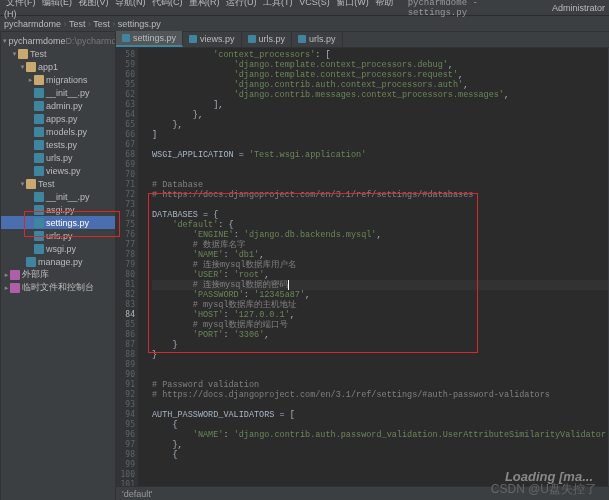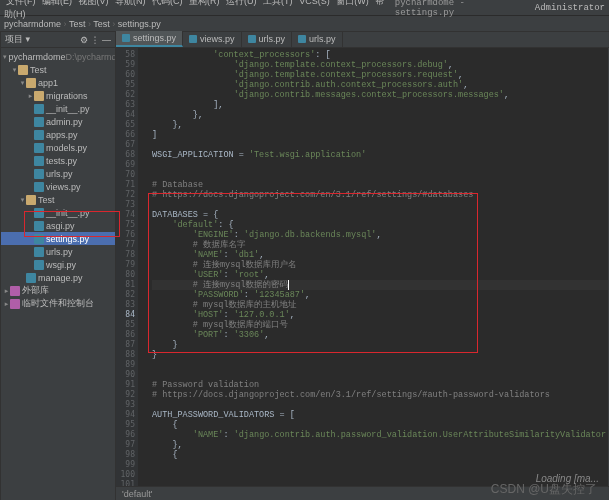--- a/index.html
+++ b/index.html
@@ -1,20 +1,20 @@
 <!DOCTYPE html>
 <html><head>
 <meta charset="utf-8">
 <style>
   * { margin: 0; padding: 0; box-sizing: border-box; }
   body { font-family: "Microsoft YaHei", "SimSun", sans-serif; font-size: 10px; background: #2b2b2b; color: #a9b7c6; width: 609px; height: 500px; overflow: hidden; position: relative; }
   .menubar { background: #3c3f41; height: 16px; display: flex; align-items: center; padding: 0 4px; color: #bbb; font-size: 9px; gap: 2px; border-bottom: 1px solid #2b2b2b; }
   .menubar .item { padding: 0 2px; }
   .menubar .title { margin-left: auto; color: #999; font-family: Liberation Mono, monospace; }
-  .menubar .admin { margin-left: 8px; font-family: Liberation Mono, monospace; }
+  .menubar .admin { margin-left: 8px; }
   .navbar { background: #3c3f41; height: 16px; display: flex; align-items: center; padding: 0 4px; color: #bbb; font-size: 9px; gap: 2px; border-bottom: 1px solid #323232; }
   .navbar .sep { color: #666; }
   .main { display: flex; height: 468px; }
   .project-strip { width: 15px; background: #3c3f41; border-right: 1px solid #323232; }
   .sidebar { width: 115px; background: #3c3f41; border-right: 1px solid #323232; display: flex; flex-direction: column; }
   .side-header { height: 16px; display: flex; align-items: center; padding: 0 4px; font-size: 9px; color: #bbb; border-bottom: 1px solid #323232; }
   .side-header .sp { margin-left: auto; }
   .tree { flex: 1; overflow: hidden; padding-top: 2px; }
   .tree .node { display: flex; align-items: center; height: 13px; font-size: 9px; color: #bbb; padding-left: 4px; white-space: nowrap; }
   .tree .arrow { width: 7px; color: #888; font-size: 7px; text-align: center; }
@@ -30,43 +30,39 @@
   .gutter { width: 22px; background: #313335; color: #606366; font-size: 8px; text-align: right; padding-right: 3px; font-family: Consolas, monospace; line-height: 10px; padding-top: 2px; }
   .gutter .cur { color: #a9b7c6; }
   .code { flex: 1; font-family: Consolas, "Courier New", monospace; font-size: 8.5px; line-height: 10px; padding: 2px 0 0 6px; white-space: pre; overflow: hidden; }
   .s-str { color: #6a8759; }
   .s-cmt { color: #808080; }
   .s-caret { border-right: 1px solid #fff; }
   .cur-line { background: #323232; display: inline-block; width: 100%; }
   .breadcrumb { height: 14px; background: #3c3f41; border-top: 1px solid #323232; display: flex; align-items: center; font-size: 9px; color: #999; padding: 0 6px; }
   .scroll-strip { position: absolute; right: 0; top: 0; width: 8px; height: 100%; background: #3c3f41; }
   .footer { position: absolute; bottom: 2px; right: 12px; font-size: 12px; color: #666; }
-  .loader { position: absolute; bottom: 16px; right: 10px; font-size: 10px; color: #888; font-style: italic; }
+  .loader { position: absolute; bottom: 16px; right: 16px; font-size: 13px; color: #888; font-style: italic; font-weight: bold; }
 </style>
 </head>
 <body>
 
 <div class="menubar">
   <span id="menu-items"><span class="item">文件(F)</span> <span class="item">编辑(E)</span> <span class="item">视图(V)</span> <span class="item">导航(N)</span> <span class="item">代码(C)</span> <span class="item">重构(R)</span> <span class="item">运行(U)</span> <span class="item">工具(T)</span> <span class="item">VCS(S)</span> <span class="item">窗口(W)</span> <span class="item">帮助(H)</span></span>
   <span class="title">pycharmdome - settings.py</span>
   <span class="admin">Administrator</span>
 </div>
 
 <div class="navbar">
   <span id="nav-parts"><span>pycharmdome</span> <span class="sep">›</span> <span>Test</span> <span class="sep">›</span> <span>Test</span> <span class="sep">›</span> <span>settings.py</span></span>
 </div>
 
 <div class="main">
   <div class="project-strip"></div>
 
   <div class="sidebar">
-    <div class="side-header">
-      <span>项目 ▾</span>
-      <span class="sp">⚙ ⋮ —</span>
-    </div>
     <div class="tree" id="tree">
         <div class="node " style="padding-left:2px">
           <span class="arrow">▾</span>
           <span class="ficon" style="background:#c9a96e"></span>
           <span>pycharmdome</span>
           <span style="color:#777"> D:\pycharmdome</span>
         </div>
         <div class="node " style="padding-left:10px">
           <span class="arrow">▾</span>
           <span class="ficon" style="background:#c9a96e"></span>

